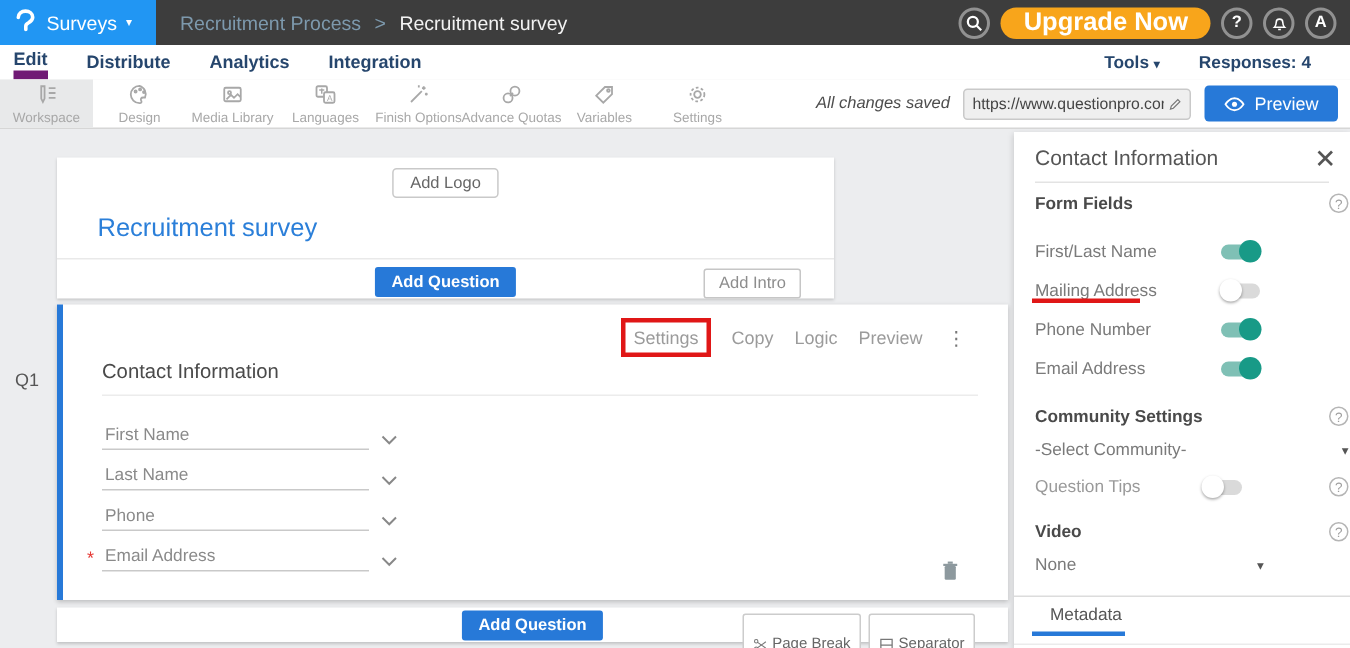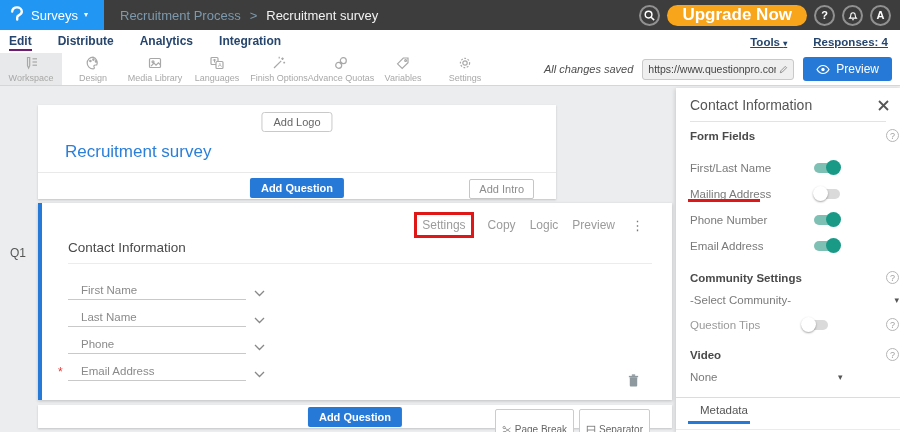--- a/index.html
+++ b/index.html
@@ -15,22 +15,22 @@
   .breadcrumb { margin-left:16px; font-size:13px; color:#7d99ad; display:flex; align-items:center; gap:9px; }
   .crumb-current { color:#f2f2f2; }
   .header-right { margin-left:auto; display:flex; align-items:center; gap:7px; padding-right:9px; }
   .circle-btn { width:21px; height:21px; border:2px solid #919191; border-radius:50%; display:flex; align-items:center; justify-content:center; color:#fff; font-size:11px; font-weight:bold; cursor:pointer; }
   .upgrade { background:#f8a51b; color:#fff; border-radius:11px; height:21px; padding:0 15px; font-size:17px; font-weight:bold; display:flex; align-items:center; cursor:pointer; }
 
   
   .nav { position:absolute; top:30px; left:0; width:900px; height:23px; background:#fff; display:flex; align-items:center; font-size:12px; color:#26466d; font-weight:bold; }
   .nav-tab { margin-left:26px; cursor:pointer; padding:2px 0 3px; }
   .nav-tab:first-child { margin-left:9px; }
-  .nav-tab.active { border-bottom:2px solid #701a75; padding-bottom:1px; }
-  .nav-right { margin-left:auto; display:flex; align-items:center; gap:26px; padding-right:12px; font-size:11.5px;text-decoration:underline; }
+  .nav-tab.active { border-bottom:6px solid #701a75; padding-bottom:1px; }
+  .nav-right { margin-left:auto; display:flex; align-items:center; gap:26px; padding-right:26px; font-size:11.5px; }
 
   
   .toolbar { position:absolute; top:53px; left:0; width:900px; height:33px; background:#fff; border-bottom:1px solid #d6d6d6; display:flex; align-items:stretch; z-index:4; }
   .tool-item { width:62px; display:flex; flex-direction:column; align-items:center; justify-content:center; gap:2px; color:#a8a8a8; font-size:9px; cursor:pointer; white-space:nowrap; }
   .tool-item.active { background:#e8e9ea; }
   .toolbar-right { margin-left:auto; display:flex; align-items:center; gap:9px; padding-right:8px; }
   .saved { font-style:italic; font-size:11px; color:#4d4d4d; }
   .url-box { width:152px; height:21px; background:#efefef; border:1px solid #c9c9c9; border-radius:3px; display:flex; align-items:center; padding:0 5px; gap:3px; }
   .url-box input { border:none; outline:none; background:transparent; font-size:10.5px; color:#444; width:128px; font-family:"Liberation Sans",sans-serif; }
   .preview-btn { background:#2779d8; color:#fff; height:24px; border:none; border-radius:3px; padding:0 13px; font-size:12px; display:flex; align-items:center; gap:6px; cursor:pointer; font-family:"Liberation Sans",sans-serif; }
@@ -48,21 +48,21 @@
 
   .q-card { position:absolute; left:38px; top:203px; width:634px; height:197px; background:#fff; border-left:4px solid #2779d8; box-shadow:0 1px 3px rgba(0,0,0,.2); }
   .q-actions { position:absolute; top:9px; right:28px; display:flex; align-items:center; gap:14px; font-size:12px; color:#9b9b9b; }
   .q-action { cursor:pointer; }
   .settings-annot { border:3px solid #e01717; padding:3px 5px; }
   .kebab { color:#777; font-size:13px; margin-left:2px; cursor:pointer; }
   .q-title { position:absolute; left:26px; top:37px; font-size:13.5px; color:#4a4a4a; cursor:text; }
   .q-divider { position:absolute; left:26px; right:20px; top:60px; border-top:1px solid #ececec; }
   .fields { position:absolute; left:26px; top:74px; }
   .field-row { position:relative; height:27px; width:230px; }
-  .field-label { position:absolute; left:2px; bottom:8px; font-size:11.5px; color:#8a8a8a;margin-left:11px; }
+  .field-label { position:absolute; left:2px; bottom:8px; font-size:11.5px; color:#8a8a8a; }
   .field-line { position:absolute; left:0; bottom:4px; width:178px; border-bottom:1px solid #c9c9c9; }
   .field-marker { position:absolute; left:-10px; bottom:6px; color:#e53935; font-size:12px; }
   .field-chevron { position:absolute; left:186px; bottom:7px; cursor:pointer; }
   .trash-btn { position:absolute; right:32px; bottom:12px; cursor:pointer; }
 
   .bar-bottom { position:absolute; left:38px; top:405px; width:634px; height:23px; background:#fff; box-shadow:0 1px 2px rgba(0,0,0,.18); }
   .addq-bottom { position:absolute; left:50%; transform:translateX(-50%); top:2px; }
   .mini-btns { position:absolute; right:22px; top:4px; display:flex; gap:5px; }
   .mini-btn { border:1px solid #ccc; border-radius:2px; background:#fff; color:#666; font-size:10px; padding:14px 6px; display:flex; align-items:center; gap:3px; cursor:pointer; font-family:"Liberation Sans",sans-serif; }
 

